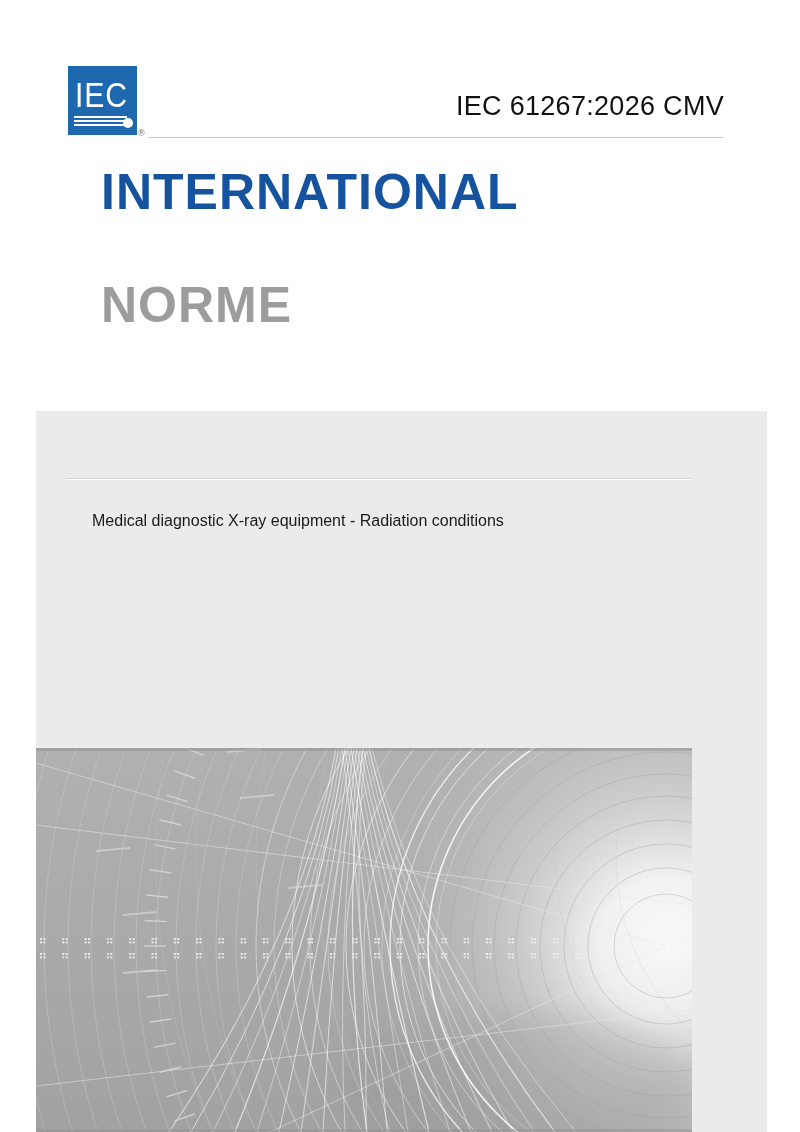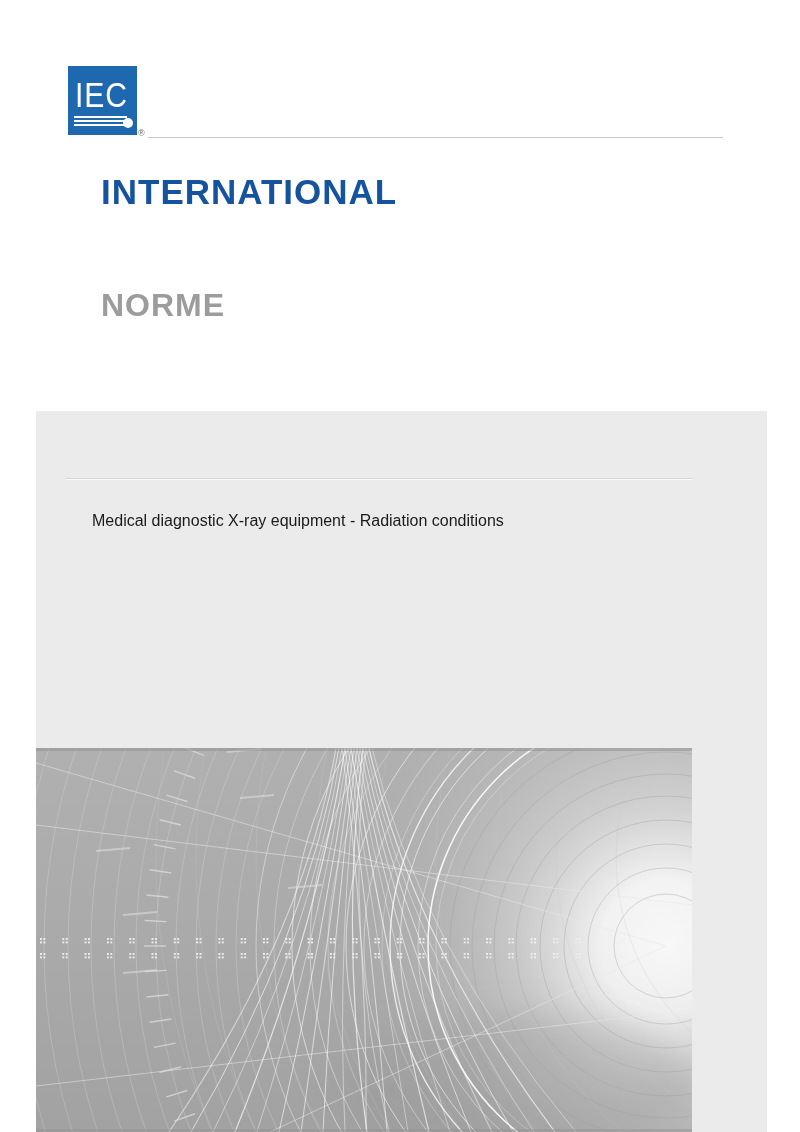--- a/index.html
+++ b/index.html
@@ -20,23 +20,23 @@
   .logo-lines i{display:block;height:2px;margin-bottom:2px;background:#ffffff;}
   .logo-dot{position:absolute;left:55px;top:52px;width:10px;height:10px;
         border-radius:50%;background:#ffffff;}
   .registered{position:absolute;left:138px;top:128px;font-size:9px;color:#6a6a6a;}
 
   .header-rule{position:absolute;left:148px;top:137px;width:575px;height:1px;background:#C8C8C8;}
 
   .doc-code{position:absolute;top:93px;right:118px;font-size:27px;line-height:27px;
         color:#111111;letter-spacing:0.3px;white-space:nowrap;}
 
-  .heading-en{position:absolute;left:101px;top:168px;font-size:35px;line-height:48px;
+  .heading-en{position:absolute;left:101px;top:168px;font-size:50px;line-height:48px;
         font-weight:700;letter-spacing:1px;color:var(--iec-blue,#15539F);}
-  .heading-fr{position:absolute;left:101px;top:281px;font-size:32px;line-height:48px;
+  .heading-fr{position:absolute;left:101px;top:281px;font-size:50px;line-height:48px;
         font-weight:700;letter-spacing:1px;color:var(--heading-gray,#9C9C9C);}
 
   
   .panel{position:absolute;left:36px;top:411px;width:731px;height:721px;
         background:var(--panel-gray,#EBEBEB);}
   .panel-rule{position:absolute;left:30px;top:67px;width:627px;height:0;
         border-top:1px solid #D5D5D5;border-bottom:1px solid #FAFAFA;}
   .doc-title{position:absolute;left:56px;top:96px;font-size:16px;line-height:27px;
         color:#1A1A1A;}
 
@@ -54,20 +54,21 @@
       <i></i>
       <i></i>
       <i></i>
     </div>
     <div class="logo-dot"></div>
   </div>
   <div class="registered">®</div>
 
   <div class="header-rule"></div>
 
+  <div class="doc-code">IEC 61267:2026 CMV</div>
 
   <div class="heading-en">
     <div>INTERNATIONAL</div>
   </div>
 
   <div class="heading-fr">
     <div>NORME</div>
   </div>
 
   <div class="panel">

